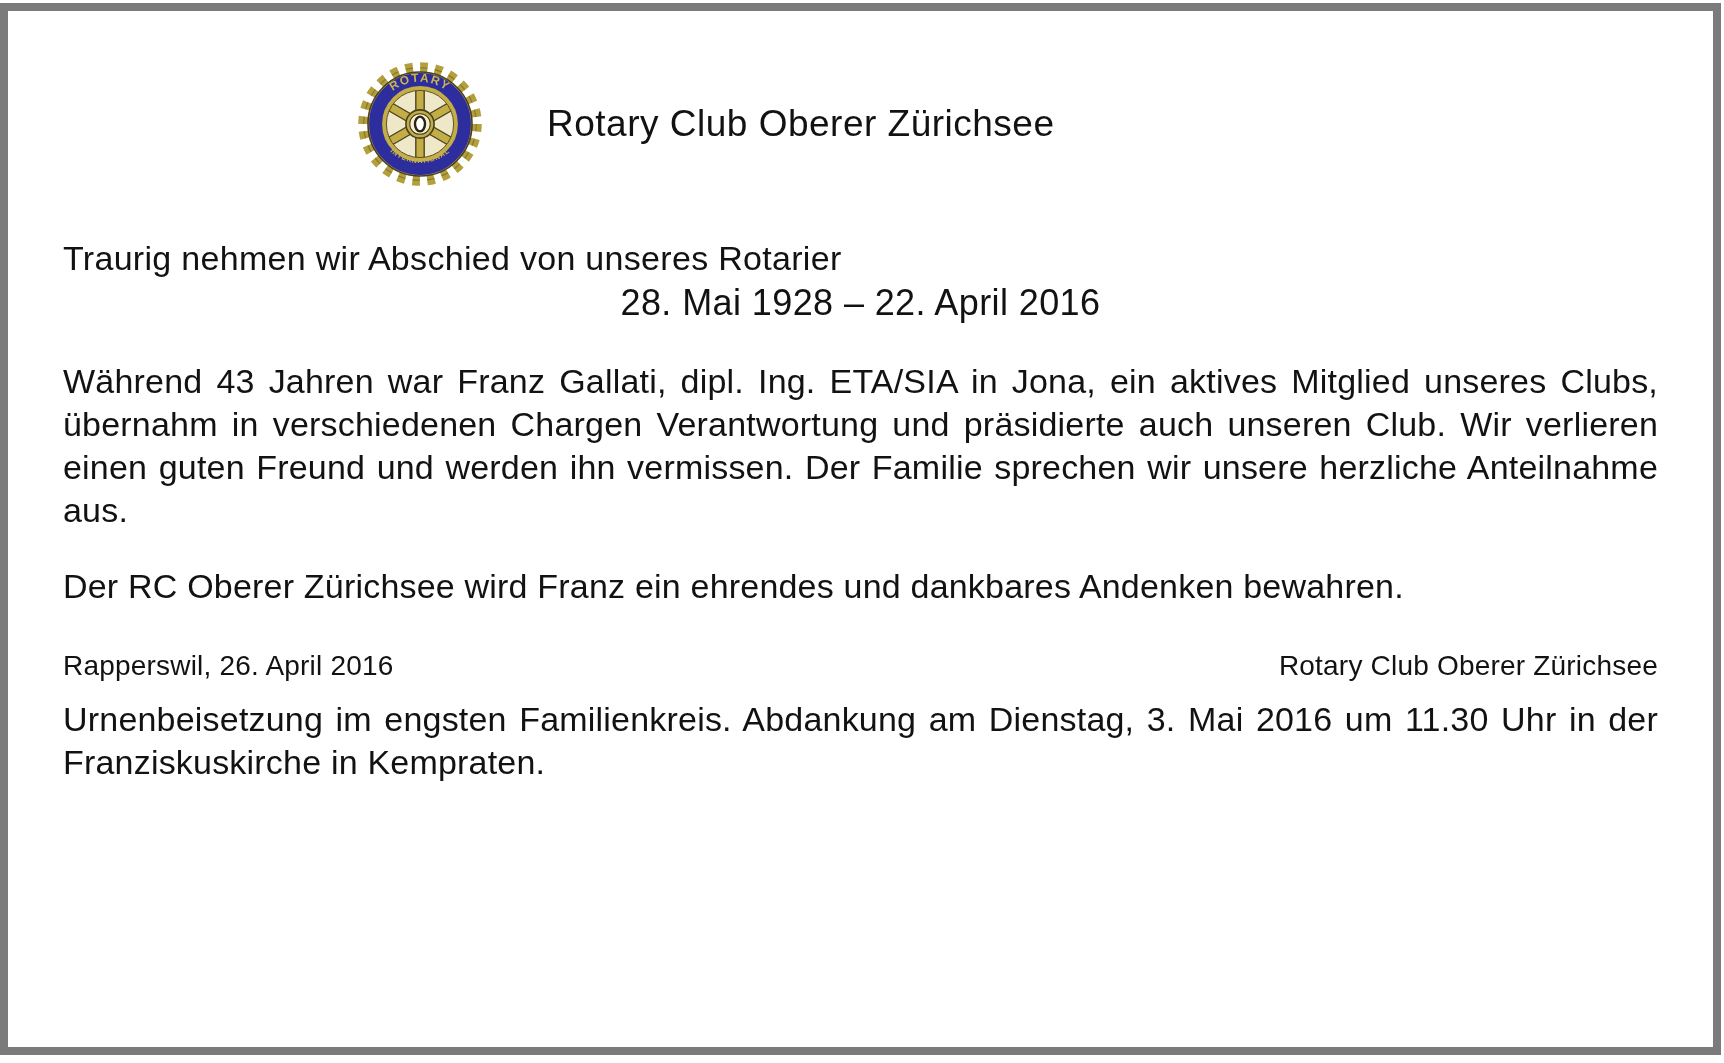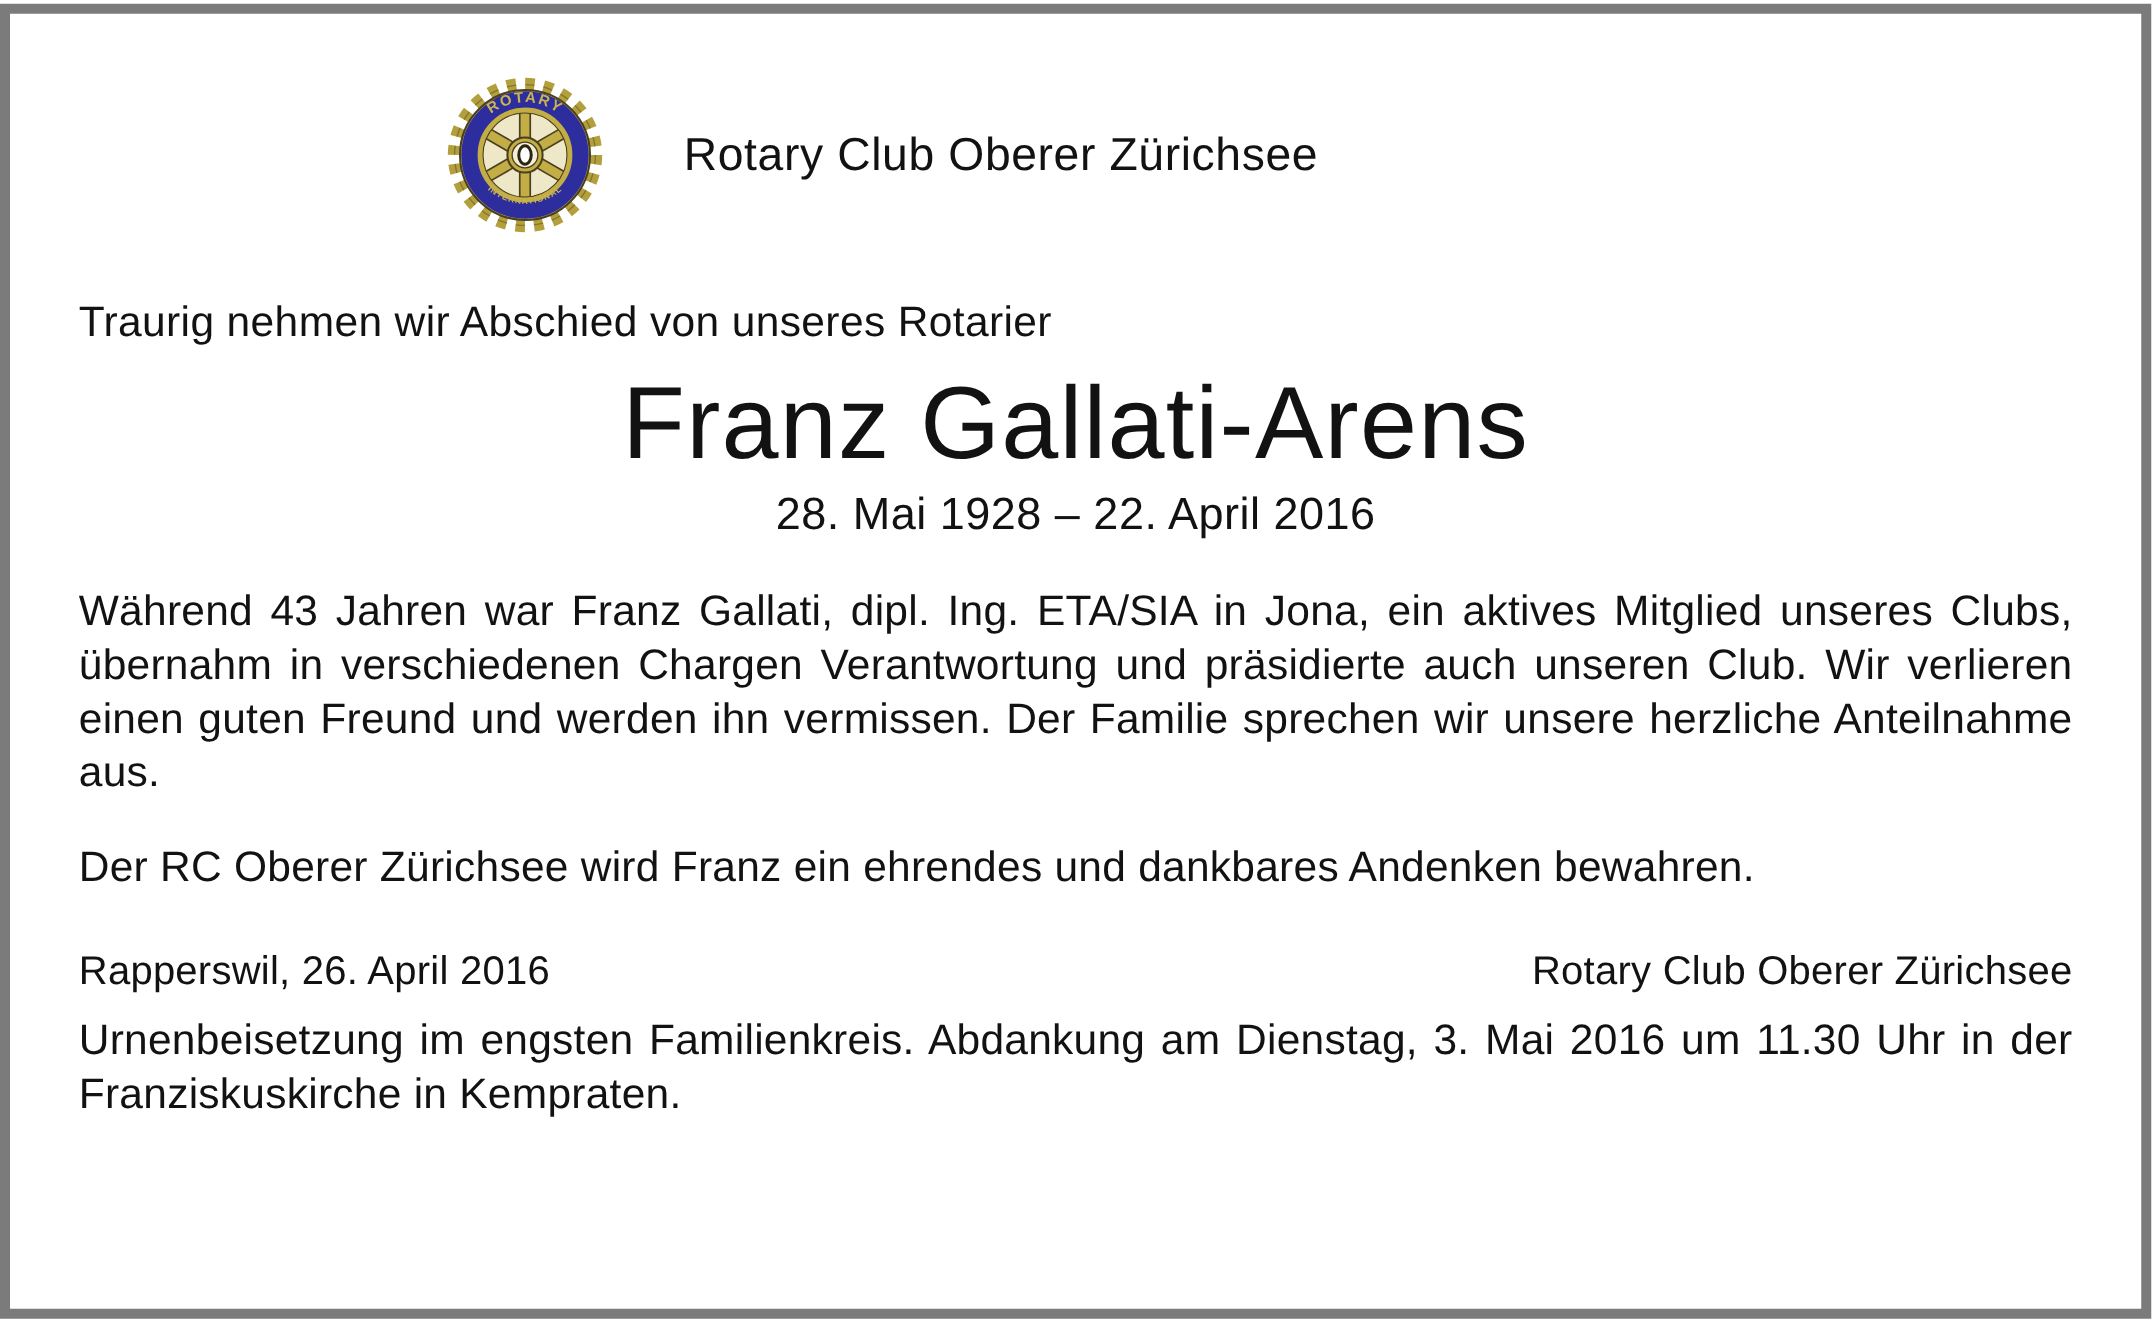--- a/index.html
+++ b/index.html
@@ -64,21 +64,21 @@
     letter-spacing: 0.2px;
     text-align: justify;
   }
   .para-1 { margin-top: 36px; }
   .para-2 { margin-top: 33px; text-align: left; }
   .place-row {
     margin-top: 42px;
     display: flex;
     justify-content: space-between;
     align-items: baseline;
-    font-size: 32px;
+    font-size: 28px;
     letter-spacing: 0.2px;
   }
   .para-3 { margin-top: 16px; }
 </style>
 </head>
 <body>
 
 <div class="canvas">
   <div class="frame"></div>
   <div class="content">
@@ -122,21 +122,20 @@
           <text font-size="6.2" font-weight="bold" fill="#c9b44e" letter-spacing="0.8" font-family="Liberation Sans, sans-serif">
             <textPath href="#arc-bottom" startOffset="50%" text-anchor="middle">INTERNATIONAL</textPath>
           </text>
         </g>
       </svg>
       <div class="club-name">Rotary Club Oberer Zürichsee</div>
     </div>
 
     <div class="intro">Traurig nehmen wir Abschied von unseres Rotarier</div>
 
-    <div class="deceased-name">Franz Gallati-Arens</div>
 
     <div class="life-dates">28. Mai 1928 – 22. April 2016</div>
 
     <div class="para para-1">Während 43 Jahren war Franz Gallati, dipl. Ing. ETA/SIA in Jona, ein aktives Mitglied unseres Clubs, übernahm in verschiedenen Chargen Verantwortung und präsidierte auch unseren Club. Wir verlieren einen guten Freund und werden ihn vermissen. Der Familie sprechen wir unsere herzliche Anteilnahme aus.</div>
 
     <div class="para para-2">Der RC Oberer Zürichsee wird Franz ein ehrendes und dankbares Andenken bewahren.</div>
 
     <div class="place-row">
       <span>Rapperswil, 26. April 2016</span>
       <span>Rotary Club Oberer Zürichsee</span>

